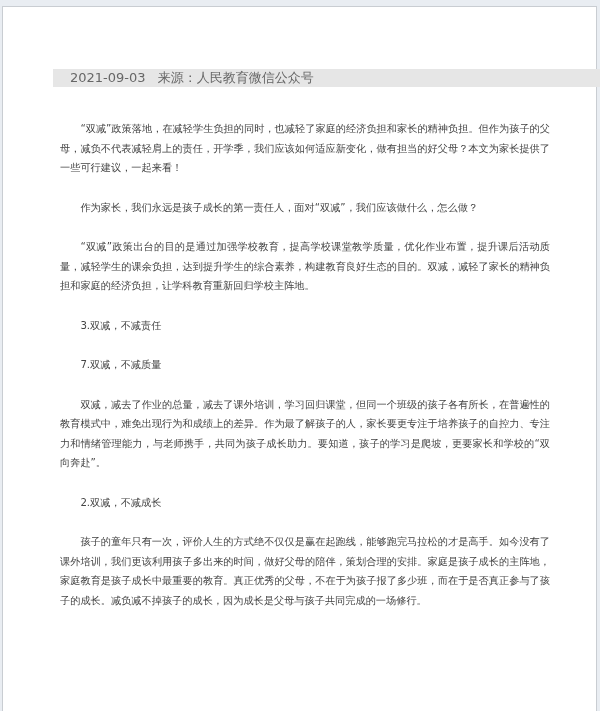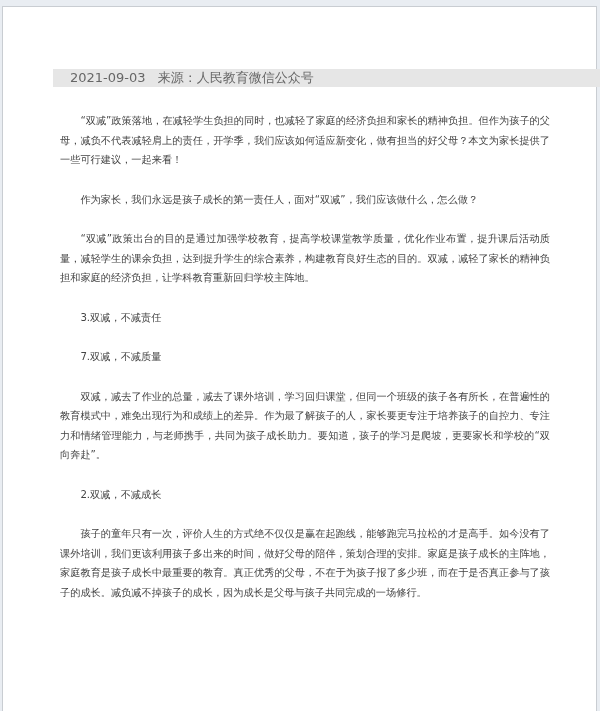--- a/index.html
+++ b/index.html
@@ -21,21 +21,21 @@
   .meta {
     position: absolute; left: 50px; top: 62px; width: 584px; height: 18px;
     background: #e6e6e6; font-size: 13px; color: #666; line-height: 18px;
     padding-left: 17px; box-sizing: border-box;
   }
   .meta span { margin-right: 8px; }
   .content {
     position: absolute; left: 57px; top: 104px; width: 490px;
     font-size: 10.2px; color: #444; line-height: 19.5px;
   }
-  .content p { margin: 0 0 20px 0; text-indent: 2em; text-align: justify; }
+  .content p { margin: 8px 0 20px 0; text-indent: 2em; text-align: justify; }
   .content p.heading { font-weight: bold; color: #333; }
   .content p.sub { }
 </style>
 </head>
 <body>
 
 <div class="page">
   <div class="title">“双减”政策落地，有担当的家长这样做！</div>
   <div class="meta">
     <span>2021-09-03</span>

